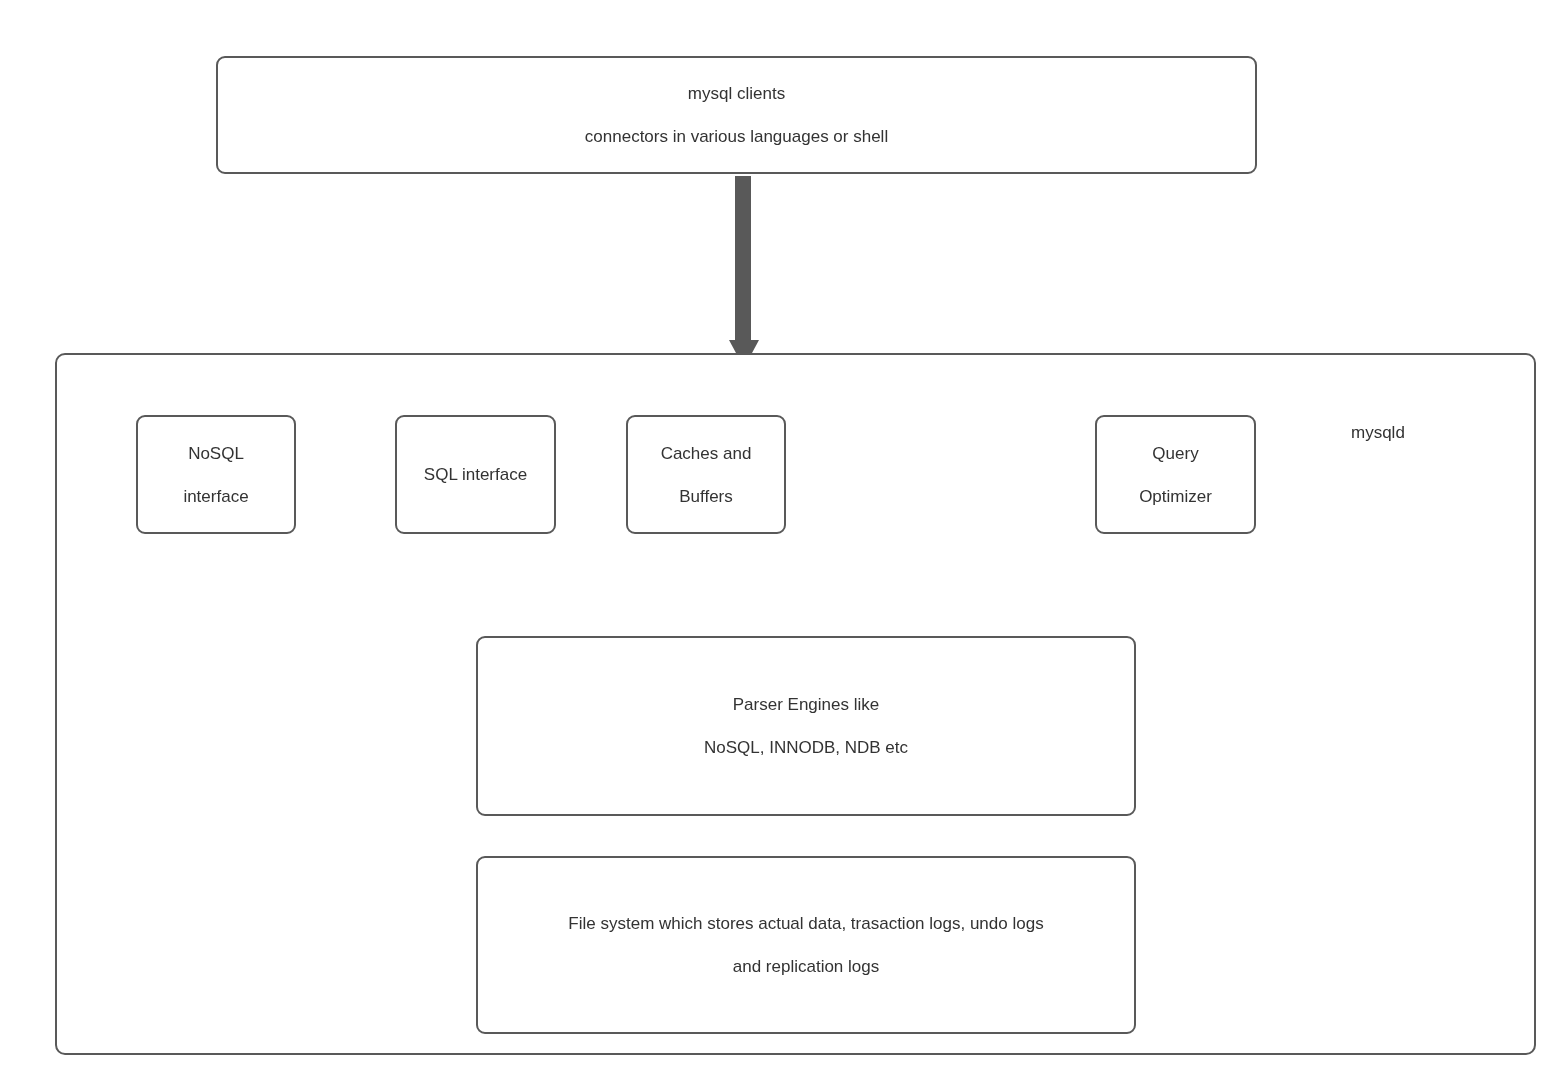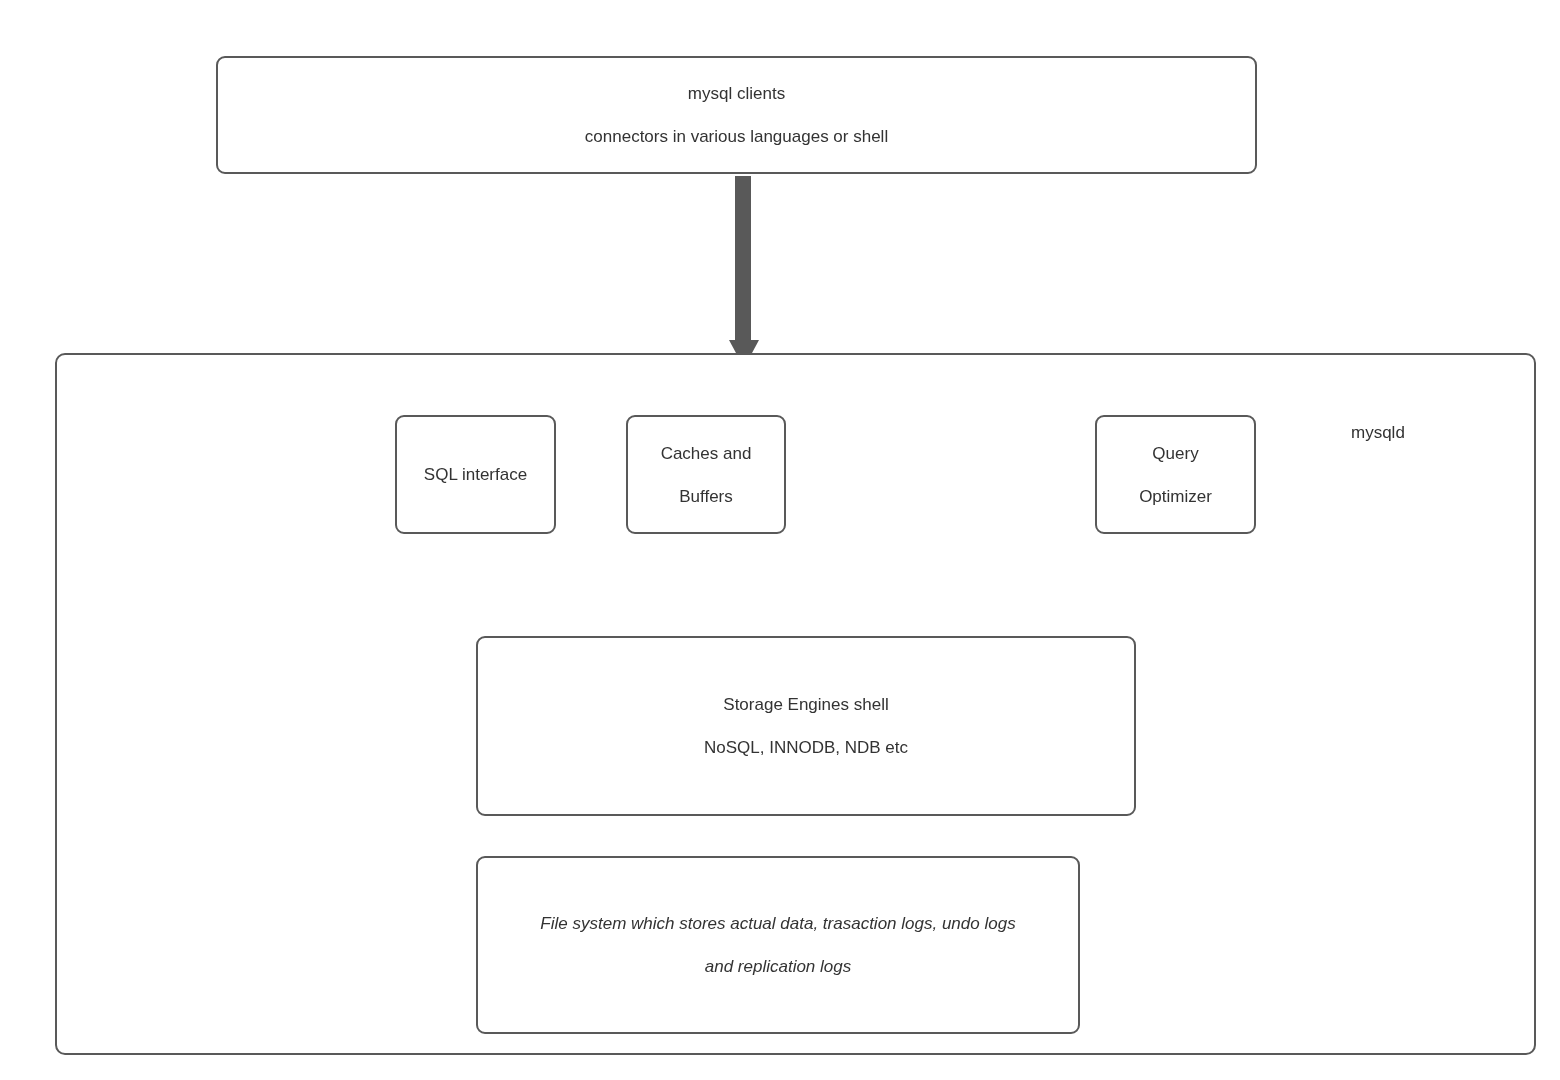--- a/index.html
+++ b/index.html
@@ -68,56 +68,60 @@
   
   .component { top: 399px; height: 119px; }
   .comp-nosql   { left: 120px;  width: 160px; }
   .comp-sql     { left: 379px;  width: 161px; }
   .comp-caches  { left: 610px;  width: 160px; }
   .comp-parser  { left: 845px;  width: 158px; }
   .comp-query   { left: 1079px; width: 161px; }
   
   .storage-box { left: 460px; top: 620px; width: 660px; height: 180px; }
   
-  .filesystem-box { left: 460px; top: 840px; width: 604px; height: 178px; font-style: italic; }
+  .filesystem-box { left: 460px; top: 840px; width: 660px; height: 178px; }
 </style>
 </head>
 <body>
 
 <div class="canvas">
 
   <div class="node clients-box">
     <div>mysql clients</div>
     <div>connectors in various languages or shell</div>
   </div>
 
   <div class="arrow-line"></div>
   <div class="arrow-head"></div>
 
   <div class="node mysqld-container"></div>
   <div class="mysqld-label">mysqld</div>
 
+  <div class="node component comp-nosql">
+    <div>NoSQL</div>
+    <div>interface</div>
+  </div>
 
   <div class="node component comp-sql">
     <div>SQL interface</div>
   </div>
 
   <div class="node component comp-caches">
     <div>Caches and</div>
     <div>Buffers</div>
   </div>
 
 
   <div class="node component comp-query">
     <div>Query</div>
     <div>Optimizer</div>
   </div>
 
   <div class="node storage-box">
-    <div>Storage Engines shell</div>
+    <div>Parser Engines like</div>
     <div>NoSQL, INNODB, NDB etc</div>
   </div>
 
   <div class="node filesystem-box">
     <div>File system which stores actual data, trasaction logs, undo logs</div>
     <div>and replication logs</div>
   </div>
 
 </div>
 

